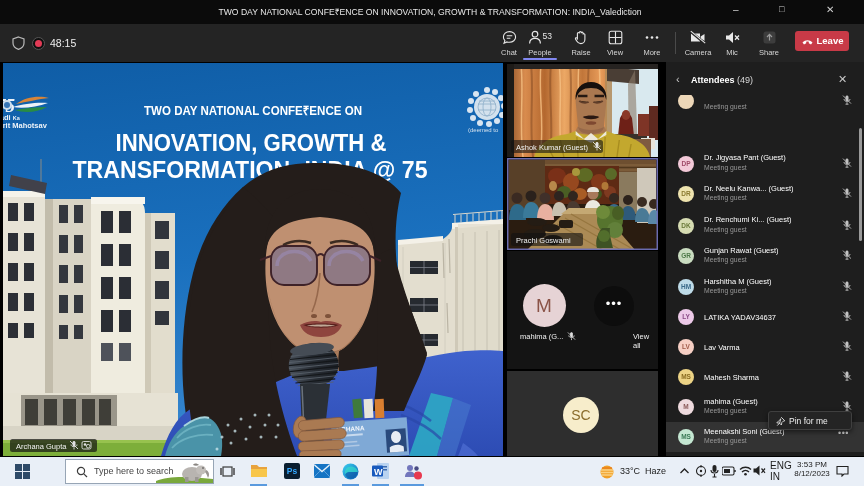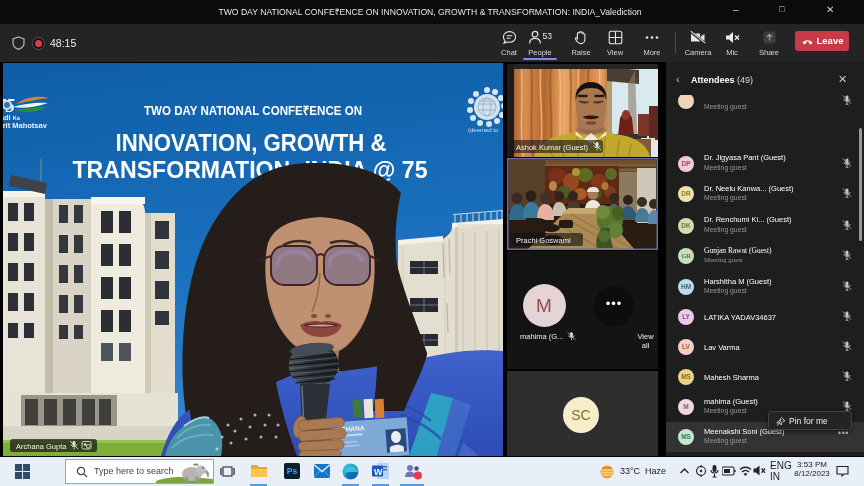--- a/index.html
+++ b/index.html
@@ -21,21 +21,21 @@
   #people-line{left:523px;top:33.5px;width:34px;height:2.5px;background:#8187f0;border-radius:1px;}
   
   #stage{left:0;top:62px;width:864px;height:395px;background:#000;}
   #mainvideo{left:3px;top:1px;width:500px;height:392.5px;background:#1a6ab5;overflow:hidden;}
   
   #tile1{left:507px;top:1.5px;width:151px;height:93px;background:#c9793f;overflow:hidden;}
   #tile2{left:507px;top:96px;width:151px;height:92px;background:#1d150d;overflow:hidden;}
   #tileAv{left:507px;top:188.5px;width:151px;height:118.5px;background:#141414;}
   #tileSC{left:507px;top:309px;width:151px;height:84.5px;background:#2e2e2e;}
   .avcirc{position:absolute;border-radius:50%;text-align:center;}
-  .avlabel{position:absolute;color:#f0f0f0;font-size:7.5px;text-align:center;}
+  .avlabel{position:absolute;color:#f0f0f0;font-size:7.5px;}
   
   #panel{left:666px;top:0px;width:198px;height:393.5px;background:#1e1e1e;overflow:hidden;}
   .prow{position:absolute;left:0;width:198px;height:30px;}
   .pavatar{position:absolute;left:12px;top:7px;width:16px;height:16px;border-radius:50%;font-size:6.5px;font-weight:bold;text-align:center;line-height:16px;}
   .pname{position:absolute;left:38px;top:4.5px;color:#fff;font-size:7.5px;white-space:nowrap;}
   .pname.solo{top:11px;}
   .psub{position:absolute;left:38px;top:15px;color:#979797;font-size:6.8px;}
   .pmic{position:absolute;left:176px;top:9px;}
   
   #taskbar{left:0;top:457px;width:864px;height:29px;background:#e9eff7;}
@@ -590,21 +590,21 @@
 </div>
 <div class="prow" style="top:115.5px;">
   <div class="pavatar" style="background:#d6dcb2;color:#6a7a3a;">DK</div>
   <div class="pname">Dr. Renchumi Ki...  (Guest)</div>
   <div class="psub">Meeting guest</div>
   <svg class="pmic" width="10" height="11" viewBox="0 0 10 11">
               <path d="M3.5 2 C3.5 1 4.3 0.4 5 0.4 C5.7 0.4 6.5 1 6.5 2 L6.5 4.6 C6.5 5.6 5.7 6.2 5 6.2 C4.3 6.2 3.5 5.6 3.5 4.6 Z" fill="#c2c2c2"></path>
               <path d="M2 4 C2 7.2 8 7.2 8 4 M5 7.2 L5 9.2 M3.5 9.2 L6.5 9.2 M1 0.6 L9 8.6" stroke="#c2c2c2" stroke-width="0.9" fill="none"></path>
             </svg>
 </div>
-<div class="prow" style="top:146px;font-family:Liberation Serif, serif;">
+<div class="prow" style="top:146px;">
   <div class="pavatar" style="background:#c9dcc0;color:#4e7a4a;">GR</div>
   <div class="pname">Gunjan Rawat (Guest)</div>
   <div class="psub">Meeting guest</div>
   <svg class="pmic" width="10" height="11" viewBox="0 0 10 11">
               <path d="M3.5 2 C3.5 1 4.3 0.4 5 0.4 C5.7 0.4 6.5 1 6.5 2 L6.5 4.6 C6.5 5.6 5.7 6.2 5 6.2 C4.3 6.2 3.5 5.6 3.5 4.6 Z" fill="#c2c2c2"></path>
               <path d="M2 4 C2 7.2 8 7.2 8 4 M5 7.2 L5 9.2 M3.5 9.2 L6.5 9.2 M1 0.6 L9 8.6" stroke="#c2c2c2" stroke-width="0.9" fill="none"></path>
             </svg>
 </div>
 <div class="prow" style="top:177px;">
   <div class="pavatar" style="background:#bedbe8;color:#3a6a8a;">HM</div>

